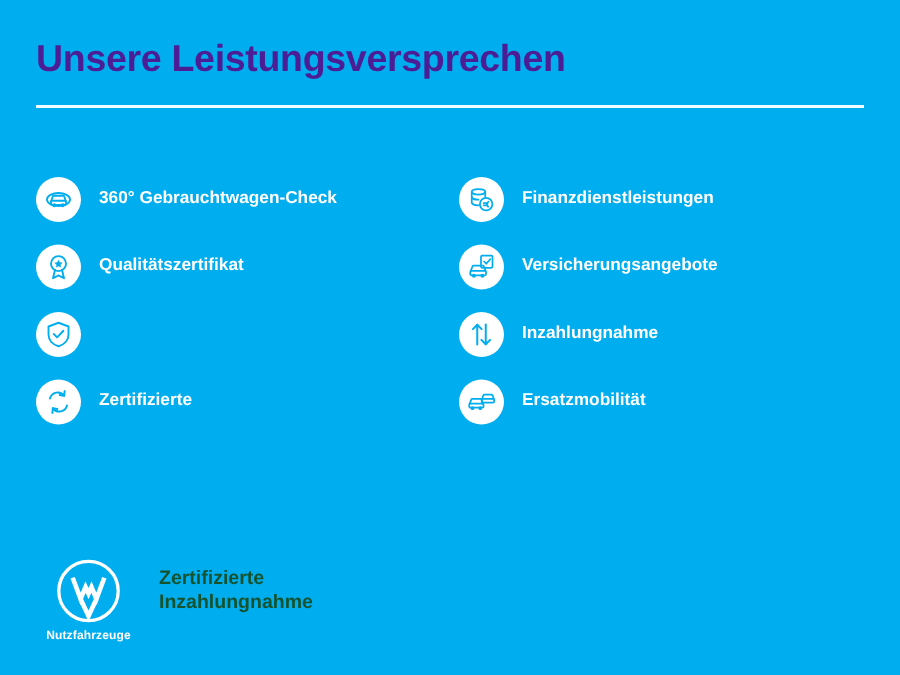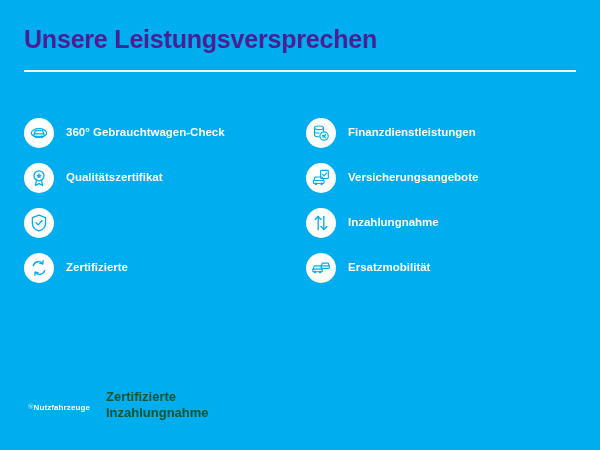--- a/index.html
+++ b/index.html
@@ -92,21 +92,21 @@
   .brand {
     position: absolute;
     left: 28px;
     bottom: 22px;
     display: flex;
     align-items: flex-start;
     gap: 16px;
   }
   .logo-block {
     display: flex;
-    flex-direction: row;
+    flex-direction: column;
     align-items: center;
     width: 62px;
     justify-content: flex-end;
   }
   .logo-ring {
     width: 44px;
     height: 44px;
   }
   .logo-sub {
     margin-top: 3px;

